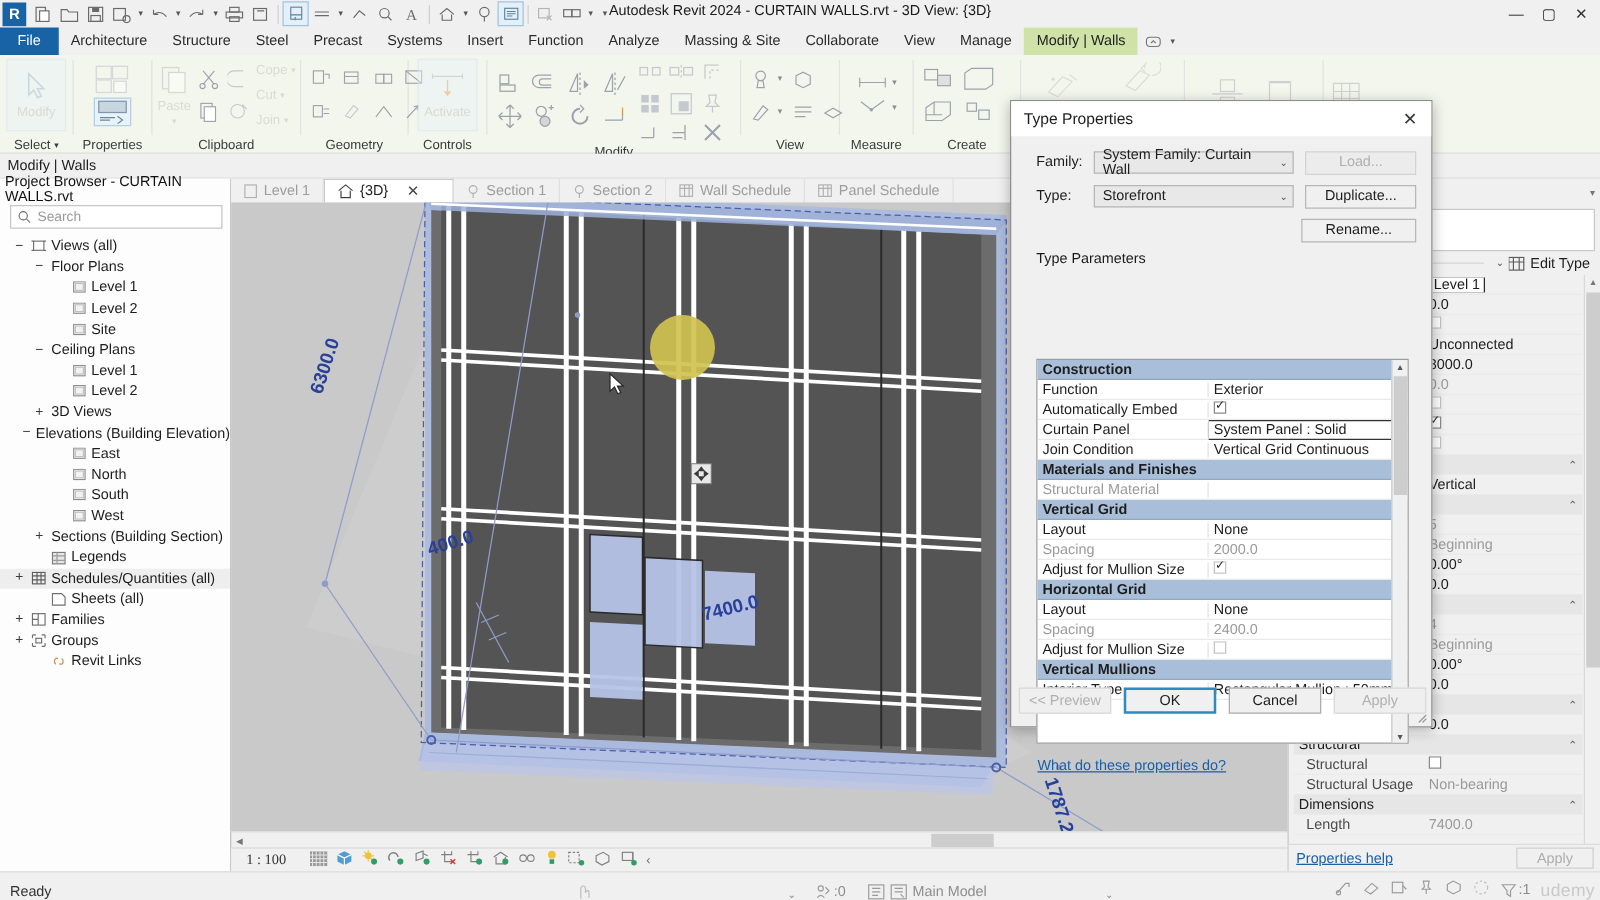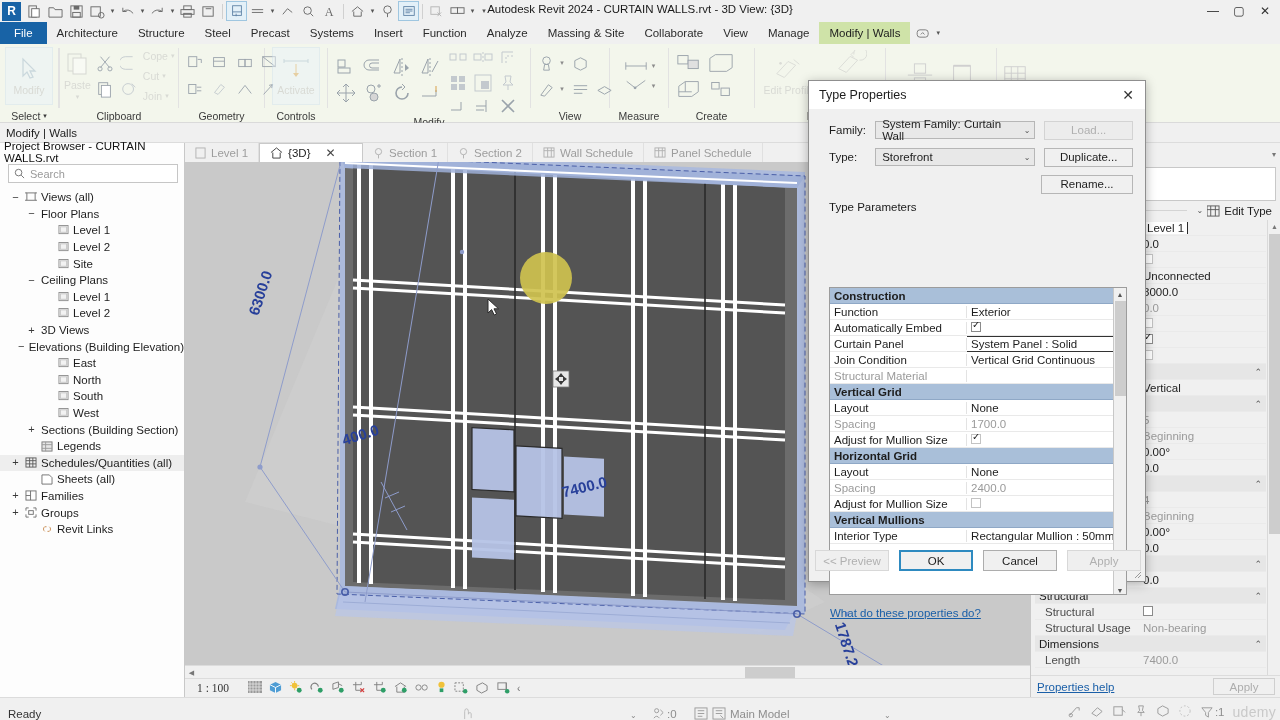--- a/index.html
+++ b/index.html
@@ -435,20 +435,40 @@
           <span>Modify</span>
         </div>
       </div>
       <div class="panel-label">
         <span>Select</span>
           <span style="font-size:7px">▾</span>
       </div>
     </div>
     <div class="panel-div"></div>
 
+    <div class="panel" style="width:62px">
+      <div class="panel-body" style="justify-content:center;flex-direction:column;gap:1px">
+        <svg class="ico dis" width="30" height="26" viewBox="0 0 30 26">
+          <rect x="2" y="2" width="12" height="10" fill="none" stroke="#a9b6c3"></rect>
+            <rect x="15" y="2" width="12" height="10" fill="none" stroke="#a9b6c3"></rect>
+          <rect x="2" y="13" width="12" height="10" fill="none" stroke="#a9b6c3"></rect>
+            <rect x="16" y="14" width="10" height="9" fill="#fff" stroke="#a9b6c3"></rect>
+        </svg>
+        <div style="border:1px solid #b9cfe0;background:#e8f2fa;padding:1px">
+          <svg class="ico" width="26" height="19" viewBox="0 0 26 19">
+              <rect x="2" y="1" width="22" height="9" fill="#c9d6e0" stroke="#7f97ab"></rect>
+              <path d="M3 14h12M3 16h8" stroke="#6f8699"></path>
+              <path d="M17 13l4 3-4 3" fill="none" stroke="#6f8699"></path>
+            </svg>
+        </div>
+      </div>
+      <div class="panel-label">
+        <span>Properties</span>
+      </div>
+    </div>
     <div class="panel-div"></div>
 
     <div class="panel" style="width:118px">
       <div class="panel-body">
         <div class="big-btn dis">
           <svg class="ico" width="26" height="26" viewBox="0 0 26 26">
               <rect x="4" y="3" width="13" height="17" fill="none" stroke="#b3b3b3"></rect>
               <rect x="9" y="7" width="13" height="16" fill="#fff" stroke="#b3b3b3"></rect>
             </svg>
           <span>Paste</span>
@@ -1593,37 +1613,41 @@
           <div class="trow">
             <div class="c1">Curtain Panel</div>
             <div class="c2"><span class="cellbox">System Panel : Solid</span></div>
             <div class="c3"></div>
           </div>
           <div class="trow">
             <div class="c1">Join Condition</div>
             <div class="c2">Vertical Grid Continuous</div>
             <div class="c3"></div>
           </div>
+          <div class="trow grp">
+            <div class="c1">Materials and Finishes</div>
+            <div class="c3">⌃</div>
+          </div>
           <div class="trow">
             <div class="c1 muted">Structural Material</div>
             <div class="c2 muted"></div>
             <div class="c3"></div>
           </div>
           <div class="trow grp">
             <div class="c1">Vertical Grid</div>
             <div class="c3">⌃</div>
           </div>
           <div class="trow">
             <div class="c1">Layout</div>
             <div class="c2">None</div>
             <div class="c3"></div>
           </div>
           <div class="trow">
             <div class="c1 muted">Spacing</div>
-            <div class="c2 muted">1700.0</div>
+            <div class="c2 muted">2000.0</div>
             <div class="c3"></div>
           </div>
           <div class="trow">
             <div class="c1">Adjust for Mullion Size</div>
             <div class="c2"><span class="chk on gray"></span></div>
             <div class="c3"></div>
           </div>
           <div class="trow grp">
             <div class="c1">Horizontal Grid</div>
             <div class="c3">⌃</div>

